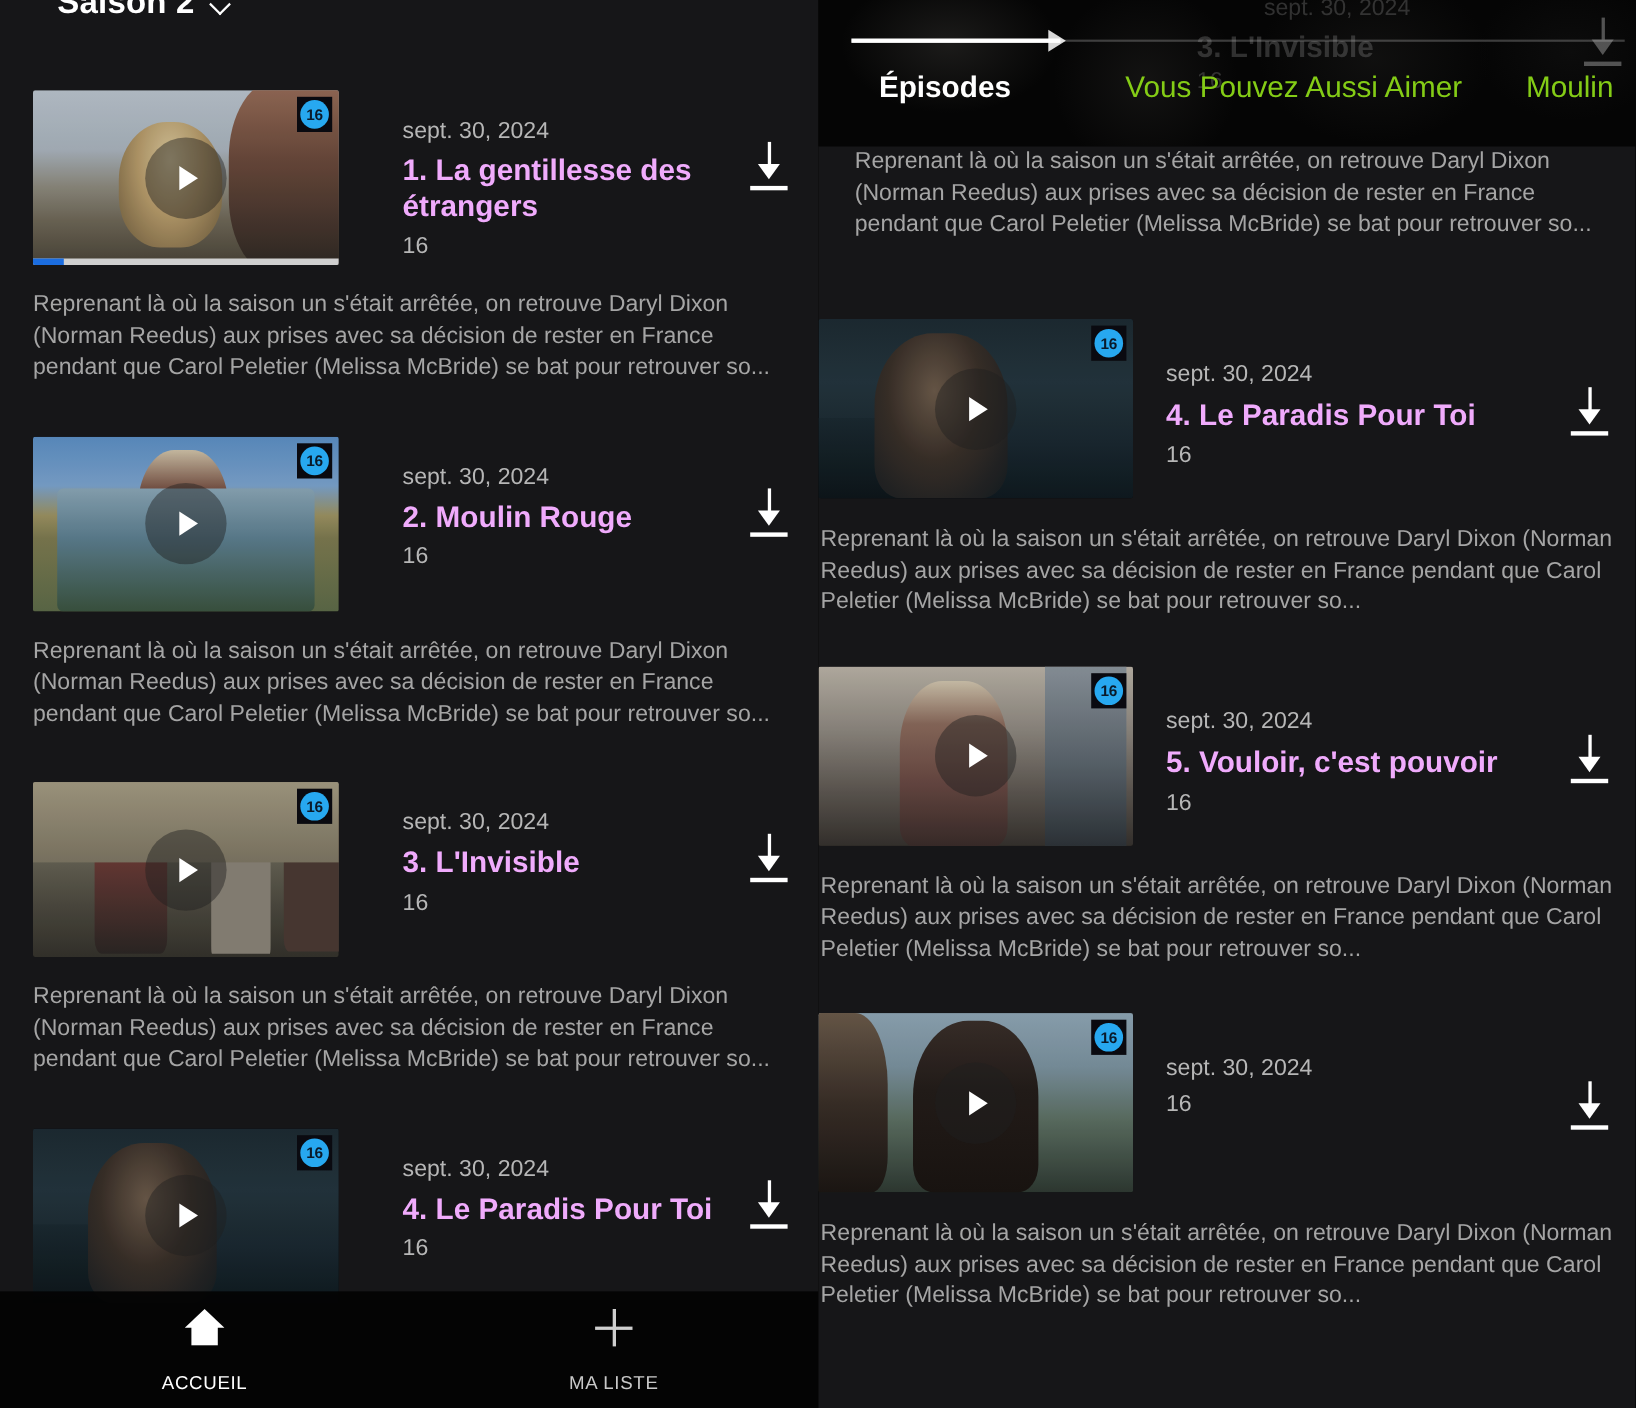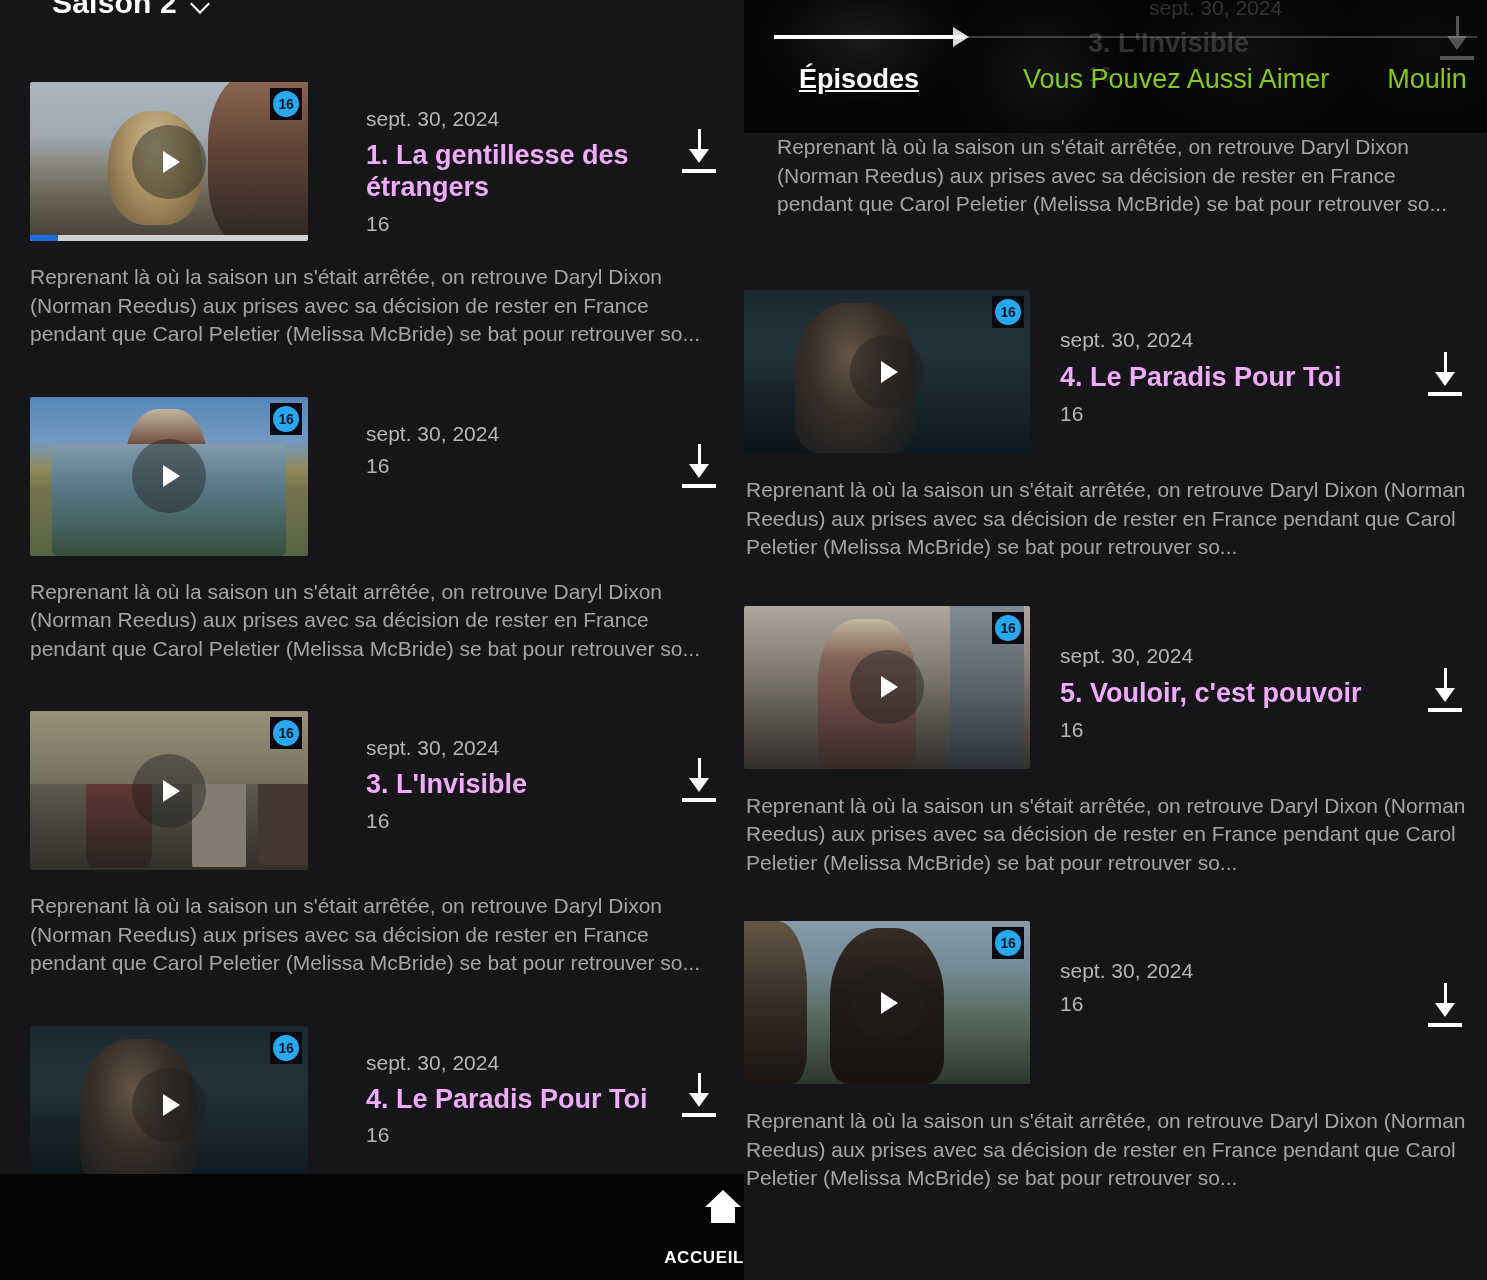--- a/index.html
+++ b/index.html
@@ -189,40 +189,40 @@
 
   .tabs {
     position: absolute; left: 0; right: 0; top: 64px;
     display: flex; align-items: center; gap: 0;
     z-index: 10;
   }
   .tab {
     font-size: 27px; color: #84cc16; white-space: nowrap; font-weight: 400;
   }
   .tab.active { color: #ffffff; font-weight: 700; }
-  .tab.t0 { margin-left: 55px; text-decoration: underline; }
+  .tab.t0 { margin-left: 55px; }
   .tab.t1 { margin-left: 104px; }
   .tab.t2 { margin-left: 58px; }
 
   .tab-top-desc {
     position: absolute; left: 33px; top: 133px; right: 10px;
     font-size: 21px; color: #a5a5a5; line-height: 1.36;
     z-index: 7;
   }
 
   
   .bottom-nav {
     position: absolute; left: 0; bottom: 0; width: 744px; height: 106px;
     background: rgba(3,3,3,0.93);
     display: flex; align-items: center;
     z-index: 20;
   }
   .nav-item {
     flex: 1 1 0; display: flex; flex-direction: column;
-    align-items: flex-end; justify-content: center; gap: 20px; font-weight: bold;
+    align-items: center; justify-content: center; gap: 20px;
   }
   .nav-label {
     font-size: 17px; letter-spacing: .6px; color: #c9c9c9;
   }
   .nav-item.active .nav-label { color: #ffffff; }
   .nav-ico { width: 42px; height: 42px; position: relative; }
 
   
   .ico-home .roof {
     position: absolute; left: 3px; top: 4px;
@@ -358,20 +358,21 @@
             <div class="thumb-scrim"></div>
             <div class="play-btn">
                 <span class="tri"></span>
               </div>
             <div class="rating-badge">
               <span class="circ">16</span>
             </div>
           </div>
           <div class="ep-meta">
             <div class="ep-date">sept. 30, 2024</div>
+            <div class="ep-title">2. Moulin Rouge</div>
             <div class="ep-rating">16</div>
           </div>
           <div class="dl-icon">
             <span class="shaft"></span>
               <span class="head"></span>
               <span class="base"></span>
           </div>
         </div>
         <div class="ep-desc">Reprenant là où la saison un s'était arrêtée, on retrouve Daryl Dixon (Norman Reedus) aux prises avec sa décision de rester en France pendant que Carol Peletier (Melissa McBride) se bat pour retrouver so...</div>
       </div>
@@ -433,20 +434,27 @@
 
     </div>
 
     <div class="bottom-nav">
       <div class="nav-item active">
         <span class="nav-ico ico-home">
           <span class="roof"></span>
             <span class="body"></span>
         </span>
         <span class="nav-label">ACCUEIL</span>
+      </div>
+      <div class="nav-item">
+        <span class="nav-ico ico-plus">
+          <span class="h"></span>
+            <span class="v"></span>
+        </span>
+        <span class="nav-label">MA LISTE</span>
       </div>
     </div>
 
   </div>
 
   <div class="panel right">
 
     <div class="tabbar-wrap">
       <div class="hero-ghost"></div>
 

